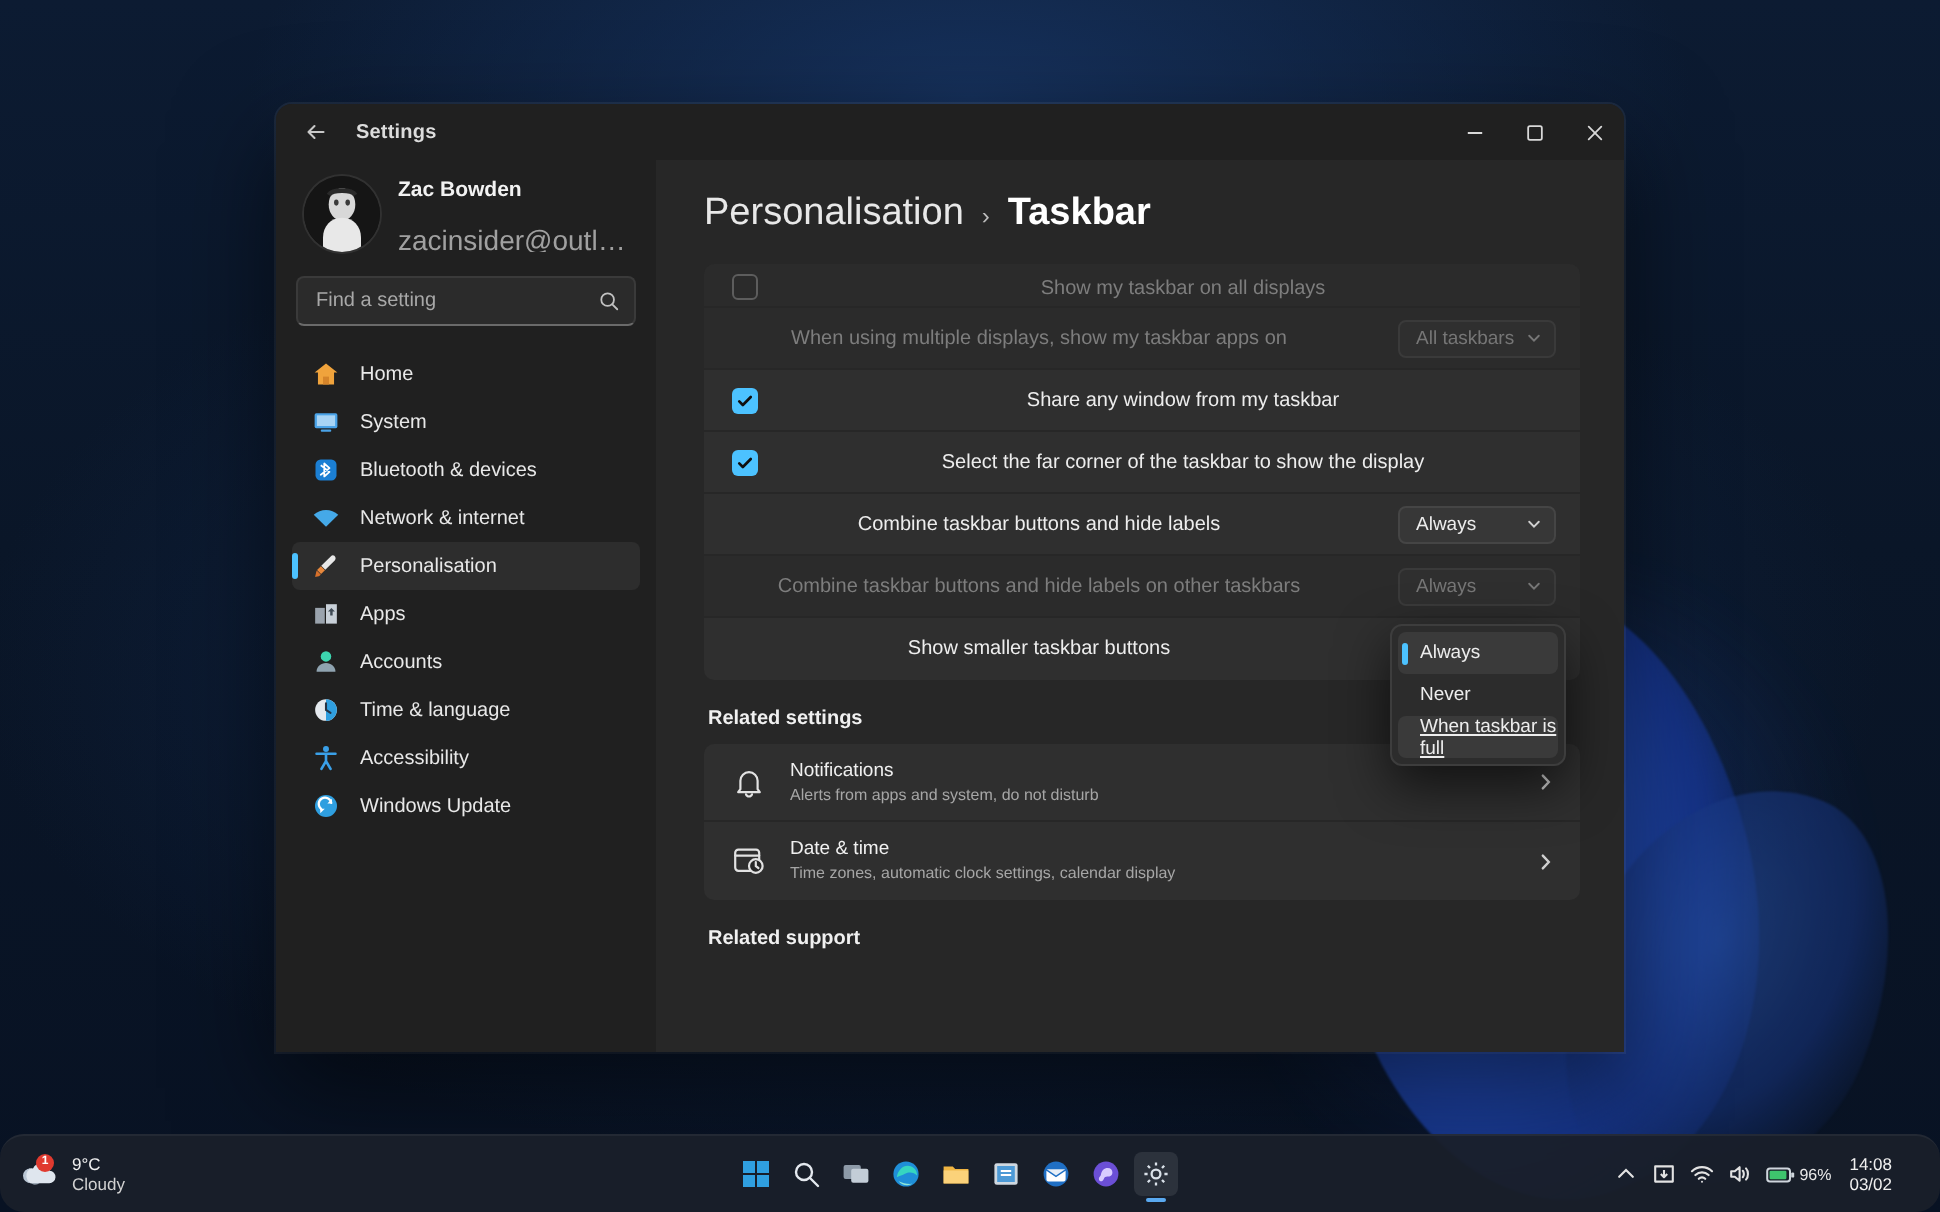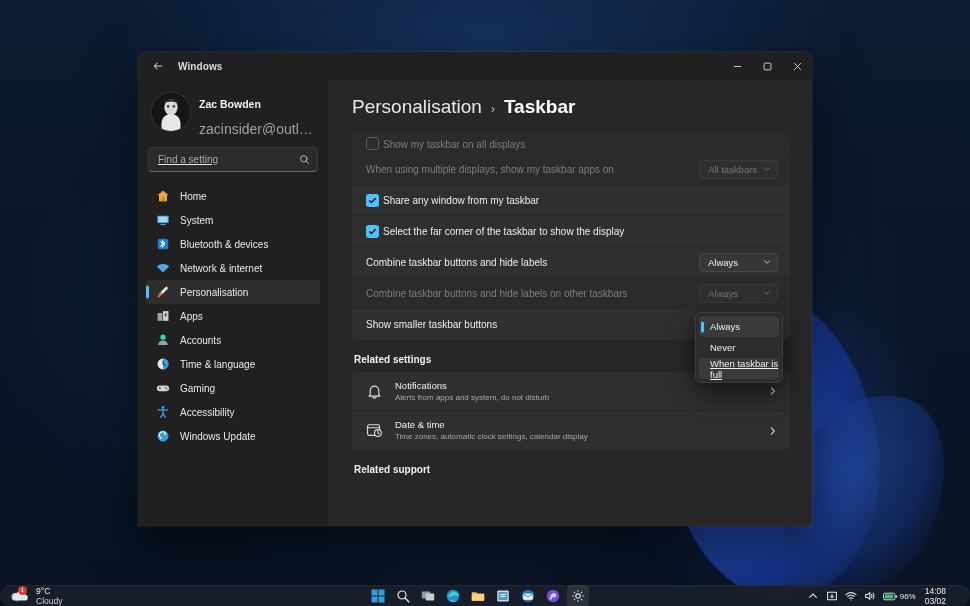--- a/index.html
+++ b/index.html
@@ -100,36 +100,36 @@
   }
   #avatar {
     width: 38px; height: 38px; border-radius: 50%;
     background: radial-gradient(circle at 50% 36%, #2b2b2b 0%, #111 72%);
     overflow: hidden; flex: none;
     position: relative;
     box-shadow: 0 0 0 1px rgba(255,255,255,.08);
   }
   #avatar svg { width: 100%; height: 100%; display: block; }
   #acct-text { min-width: 0; }
-  #acct-name { font-size: 10.5px; color: #f2f2f2; font-weight: 700; line-height: 13px; margin-top: 10px; }
+  #acct-name { font-size: 10.5px; color: #f2f2f2; font-weight: 700; line-height: 13px; }
   #acct-mail { font-size: 14px; color: #a0a0a0; line-height: 12px; white-space: nowrap; overflow: hidden; text-overflow: ellipsis; margin-top: 12px; }
 
   #search-box {
     margin: 2px 2px 12px 2px;
     height: 25px;
     background: #2b2b2b;
     border: 1px solid #3a3a3a;
     border-bottom-color: #6a6a6a;
     border-radius: 4px;
     display: flex; align-items: center;
     padding: 0 7px 0 9px;
   }
   #search-input {
     flex: 1; border: none; background: transparent; outline: none;
-    font-family: inherit; font-size: 10px; color: #e6e6e6; text-decoration: underline;
+    font-family: inherit; font-size: 10px; color: #e6e6e6;
   }
   #search-input::placeholder { color: #a8a8a8; }
   #search-icon { color: #c2c2c2; display: flex; }
   #search-icon svg { width: 11px; height: 11px; }
 
   #nav { display: flex; flex-direction: column; gap: 0px; }
   .nav-item {
     height: 24px;
     display: flex; align-items: center; gap: 10px;
     padding: 0 6px 0 10px;
@@ -169,23 +169,24 @@
     overflow: hidden;
     position: relative;
   }
 
   .card-group { border-radius: 5px; overflow: hidden; }
   .row {
     background: #2f2f2f;
     min-height: 31px;
     display: flex; align-items: center;
     padding: 0 12px 0 14px;
-    gap: 4px;
+    gap: 26px;
     border-bottom: 1px solid #272727;
     position: relative;
+    text-align: center;
   }
   .row:last-child { border-bottom: none; }
   .row.disabled { background: #2b2b2b; }
   .row.clipped-top { min-height: 22px; align-items: flex-end; padding-bottom: 3px; }
 
   .checkbox {
     width: 13px; height: 13px; border-radius: 3px; flex: none;
     display: flex; align-items: center; justify-content: center;
   }
   .checkbox.checked { background: #4cc2ff; }
@@ -255,21 +256,21 @@
   .dd-item.selected::before {
     content: ""; position: absolute; left: 2px; top: 50%;
     transform: translateY(-50%);
     width: 2.5px; height: 11px; border-radius: 2px; background: #4cc2ff;
   }
   .dd-item.hovered { background: #3a3a3a; text-decoration: underline; }
 
   
   #taskbar {
     position: absolute; left: 0; right: 0; bottom: 0;
-    height: 21px;
+    height: 39px;
     background: rgba(26,31,41,.94);
     display: flex; align-items: center;
     border-top: 1px solid rgba(255,255,255,.05);
     border-radius: 12px;
   }
   #weather {
     display: flex; align-items: center; gap: 6px;
     padding-left: 10px; width: 150px;
   }
   #weather-icon { position: relative; width: 20px; height: 16px; flex: none; }
@@ -319,21 +320,21 @@
 
 <div id="settings-window">
 
   <div id="titlebar">
     <div id="titlebar-left">
       <div class="back-btn">
         <svg viewBox="0 0 16 16" fill="none" stroke="currentColor" stroke-width="1.4" stroke-linecap="round" stroke-linejoin="round">
           <path d="M13 8H3M7 4L3 8l4 4"></path>
         </svg>
       </div>
-      <div id="app-title">Windows</div>
+      <div id="app-title">Settings</div>
     </div>
     <div id="win-controls">
       <div class="win-btn" id="win-min">
         <svg viewBox="0 0 10 10" stroke="currentColor" stroke-width="1">
             <path d="M1 5h8"></path>
           </svg>
       </div>
       <div class="win-btn" id="win-max">
         <svg viewBox="0 0 10 10" fill="none" stroke="currentColor" stroke-width="1">
             <rect x="1.2" y="1.2" width="7.6" height="7.6" rx="1"></rect>
@@ -456,32 +457,20 @@
           <span class="nav-icon">
             <svg viewBox="0 0 16 16">
                 <circle cx="8" cy="8" r="6.2" fill="#e4e9ee"></circle>
                 <path d="M8 1.8A6.2 6.2 0 018 14.2z" fill="#2f9fe0"></path>
                 <path d="M8 4.2V8l2.6 1.6" stroke="#243447" stroke-width="1.2" fill="none" stroke-linecap="round"></path>
               </svg>
           </span>
           <span class="nav-label">Time &amp; language</span>
         </div>
 
-        <div class="nav-item">
-          <span class="nav-icon">
-            <svg viewBox="0 0 16 16">
-                <rect x="1" y="5" width="14" height="6.6" rx="3.3" fill="#cdd4da"></rect>
-                <rect x="3.2" y="7.6" width="2.6" height="1" rx=".5" fill="#3b4650"></rect>
-                <rect x="3.9" y="6.9" width="1.1" height="2.4" rx=".5" fill="#3b4650"></rect>
-                <circle cx="11" cy="7.5" r=".8" fill="#3b4650"></circle>
-                <circle cx="12.4" cy="9" r=".8" fill="#3b4650"></circle>
-              </svg>
-          </span>
-          <span class="nav-label">Gaming</span>
-        </div>
 
         <div class="nav-item">
           <span class="nav-icon">
             <svg viewBox="0 0 16 16">
                 <circle cx="8" cy="2.9" r="1.7" fill="#3aa0e8"></circle>
                 <path d="M2.6 5.6h10.8M8 5.6v4.2M8 9.8l-2.6 4.4M8 9.8l2.6 4.4" stroke="#3aa0e8" stroke-width="1.5" stroke-linecap="round" fill="none"></path>
               </svg>
           </span>
           <span class="nav-label">Accessibility</span>
         </div>

